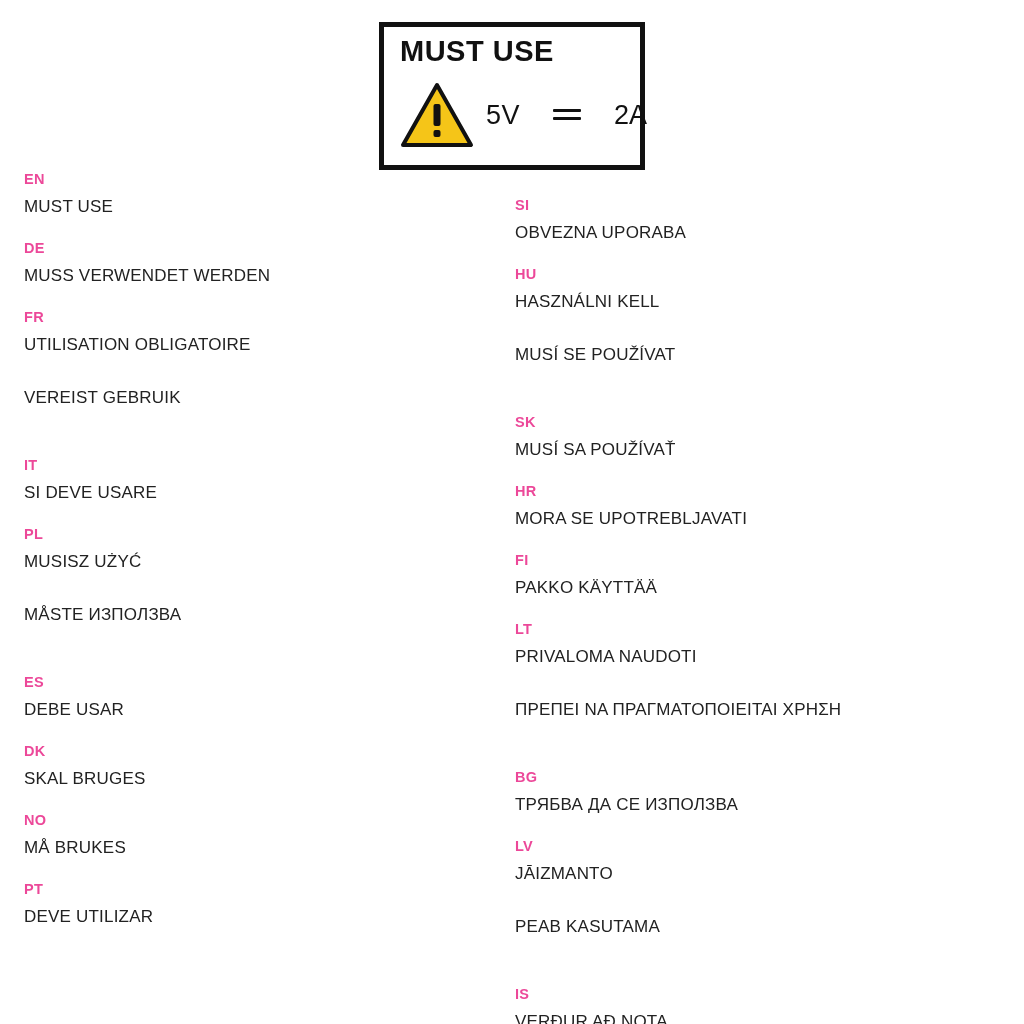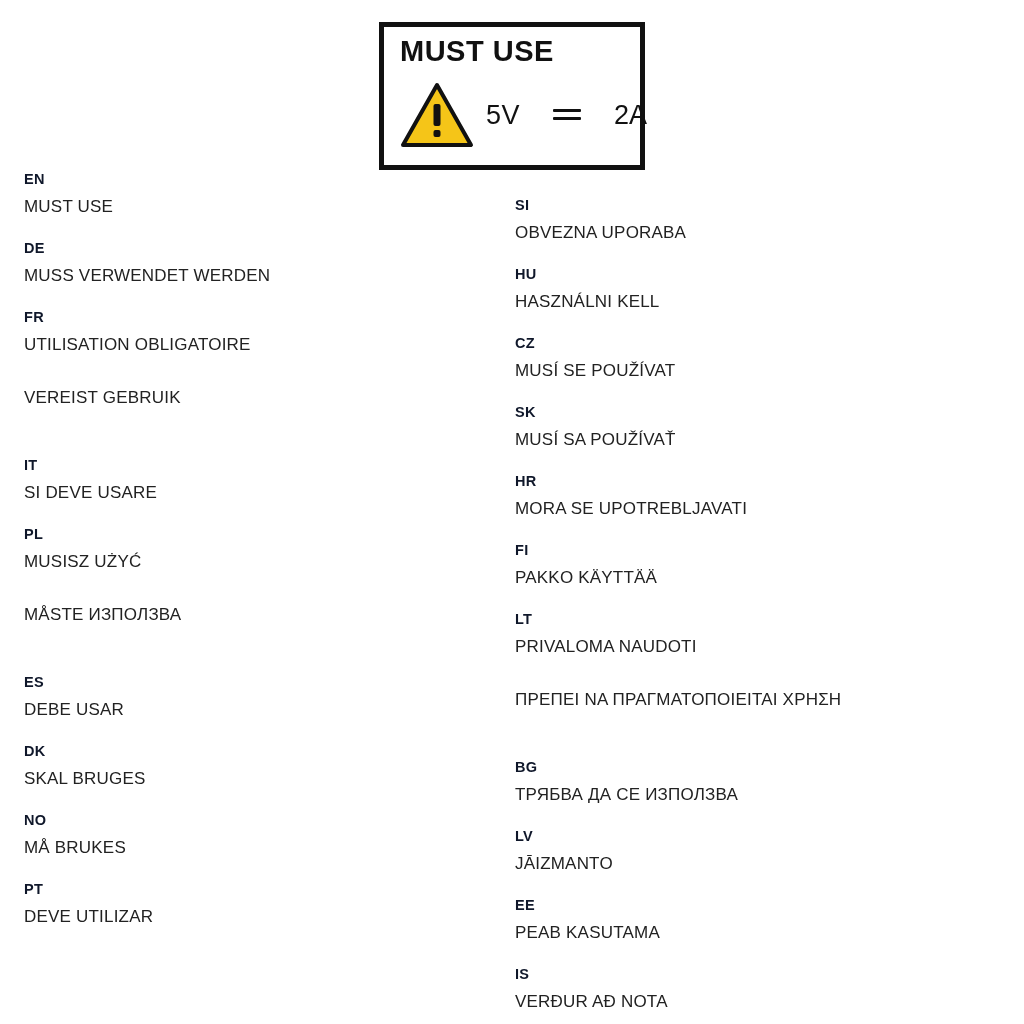--- a/index.html
+++ b/index.html
@@ -94,21 +94,21 @@
   .col-left { left: 24px; width: 470px; }
   .col-right { left: 515px; width: 480px; margin-top: 26px; }
 
   .entry {
     height: 69px;
   }
   .entry .code {
     font-size: 14.5px;
     font-weight: 700;
     letter-spacing: 0.3px;
-    color: #0f172a;
+    color: #ec4899;
     line-height: 1.1;
   }
   .entry .text {
     font-size: 17px;
     font-weight: 400;
     color: #222222;
     line-height: 1.1;
     margin-top: 10px;
     letter-spacing: 0.2px;
   }
@@ -187,21 +187,20 @@
   <div class="col col-right">
     <div class="entry">
       <div class="code">SI</div>
       <div class="text">OBVEZNA UPORABA</div>
     </div>
     <div class="entry">
       <div class="code">HU</div>
       <div class="text">HASZNÁLNI KELL</div>
     </div>
     <div class="entry">
-      <div class="code">CZ</div>
       <div class="text">MUSÍ SE POUŽÍVAT</div>
     </div>
     <div class="entry">
       <div class="code">SK</div>
       <div class="text">MUSÍ SA POUŽÍVAŤ</div>
     </div>
     <div class="entry">
       <div class="code">HR</div>
       <div class="text">MORA SE UPOTREBLJAVATI</div>
     </div>
@@ -218,21 +217,20 @@
     </div>
     <div class="entry">
       <div class="code">BG</div>
       <div class="text">ТРЯБВА ДА СЕ ИЗПОЛЗВА</div>
     </div>
     <div class="entry">
       <div class="code">LV</div>
       <div class="text">JĀIZMANTO</div>
     </div>
     <div class="entry">
-      <div class="code">EE</div>
       <div class="text">PEAB KASUTAMA</div>
     </div>
     <div class="entry">
       <div class="code">IS</div>
       <div class="text">VERÐUR AÐ NOTA</div>
     </div>
   </div>
 
 </div>
 

